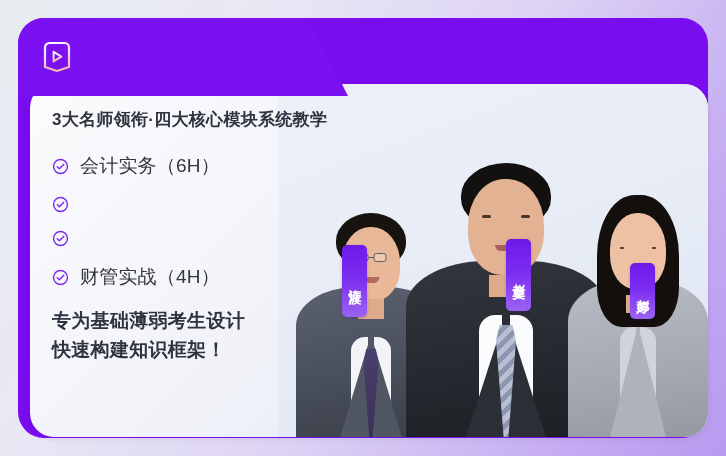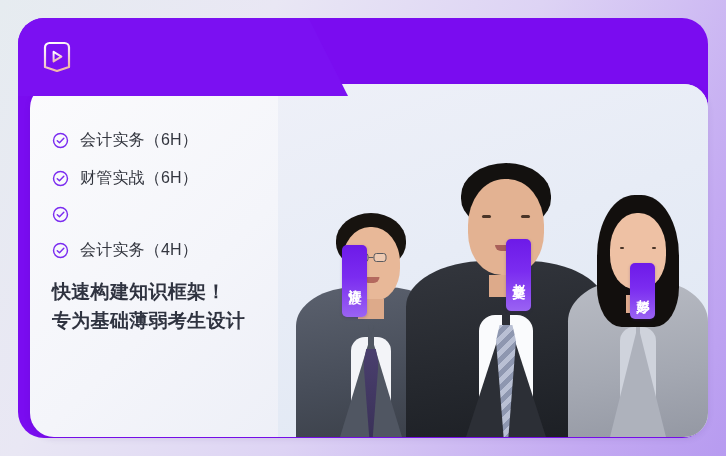--- a/index.html
+++ b/index.html
@@ -61,21 +61,21 @@
     letter-spacing:.3px; white-space:nowrap;
   }
 
   .bullets{ margin-top:22px; list-style:none; }
   .bullet{
     display:flex; align-items:center; gap:11px;
     margin-bottom:17px;
   }
   .check-icon{ width:17px; height:17px; flex:none; }
   .bullet-text{
-    font-size:16px; color:#33363f; letter-spacing:.2px; white-space:nowrap;
+    font-size:19px; color:#33363f; letter-spacing:.2px; white-space:nowrap;
   }
 
   .tagline{ margin-top:16px; }
   .tagline div{
     font-size:19px; font-weight:bold; color:#2f3340;
     letter-spacing:.3px; line-height:1.5; white-space:nowrap;
   }
 
   
   .teachers{ position:absolute; right:0; bottom:0; width:430px; height:330px; }
@@ -187,62 +187,62 @@
           <div class="eye" style="top:52px; right:24px; z-index:3;"></div>
           <div class="mouth" style="top:74px; width:15px; height:7px; background:#c4473f; border-radius:7px; z-index:3;"></div>
         </div>
         <div class="name-tag" style="left:62px; bottom:118px; height:56px;">彭婷</div>
       </div>
 
     </div>
 
     <div class="left-col">
 
+      <div class="subtitle">3大名师领衔·四大核心模块系统教学</div>
 
       <ul class="bullets">
         <li class="bullet">
           <span class="check-icon">
             <svg viewBox="0 0 20 20" width="17" height="17">
               <circle cx="10" cy="10" r="8.2" fill="none" stroke="#7b2cf0" stroke-width="1.7"></circle>
               <path d="M6.2 10.2 L8.8 12.7 L13.9 7.4" fill="none" stroke="#7b2cf0" stroke-width="1.7" stroke-linecap="round" stroke-linejoin="round"></path>
             </svg>
           </span>
           <span class="bullet-text">会计实务（6H）</span>
         </li>
         <li class="bullet">
           <span class="check-icon">
             <svg viewBox="0 0 20 20" width="17" height="17">
               <circle cx="10" cy="10" r="8.2" fill="none" stroke="#7b2cf0" stroke-width="1.7"></circle>
               <path d="M6.2 10.2 L8.8 12.7 L13.9 7.4" fill="none" stroke="#7b2cf0" stroke-width="1.7" stroke-linecap="round" stroke-linejoin="round"></path>
             </svg>
           </span>
-          <span class="bullet-text">财管实战（6H）</span>
-        </li>
-        <li class="bullet">
-          <span class="check-icon">
-            <svg viewBox="0 0 20 20" width="17" height="17">
-              <circle cx="10" cy="10" r="8.2" fill="none" stroke="#7b2cf0" stroke-width="1.7"></circle>
-              <path d="M6.2 10.2 L8.8 12.7 L13.9 7.4" fill="none" stroke="#7b2cf0" stroke-width="1.7" stroke-linecap="round" stroke-linejoin="round"></path>
-            </svg>
-          </span>
-        </li>
-        <li class="bullet">
-          <span class="check-icon">
-            <svg viewBox="0 0 20 20" width="17" height="17">
-              <circle cx="10" cy="10" r="8.2" fill="none" stroke="#7b2cf0" stroke-width="1.7"></circle>
-              <path d="M6.2 10.2 L8.8 12.7 L13.9 7.4" fill="none" stroke="#7b2cf0" stroke-width="1.7" stroke-linecap="round" stroke-linejoin="round"></path>
-            </svg>
-          </span>
-          <span class="bullet-text">会计实务（4H）</span>
+        </li>
+        <li class="bullet">
+          <span class="check-icon">
+            <svg viewBox="0 0 20 20" width="17" height="17">
+              <circle cx="10" cy="10" r="8.2" fill="none" stroke="#7b2cf0" stroke-width="1.7"></circle>
+              <path d="M6.2 10.2 L8.8 12.7 L13.9 7.4" fill="none" stroke="#7b2cf0" stroke-width="1.7" stroke-linecap="round" stroke-linejoin="round"></path>
+            </svg>
+          </span>
+        </li>
+        <li class="bullet">
+          <span class="check-icon">
+            <svg viewBox="0 0 20 20" width="17" height="17">
+              <circle cx="10" cy="10" r="8.2" fill="none" stroke="#7b2cf0" stroke-width="1.7"></circle>
+              <path d="M6.2 10.2 L8.8 12.7 L13.9 7.4" fill="none" stroke="#7b2cf0" stroke-width="1.7" stroke-linecap="round" stroke-linejoin="round"></path>
+            </svg>
+          </span>
+          <span class="bullet-text">财管实战（4H）</span>
         </li>
       </ul>
 
       <div class="tagline">
+        <div>专为基础薄弱考生设计</div>
         <div>快速构建知识框架！</div>
-        <div>专为基础薄弱考生设计</div>
       </div>
 
     </div>
   </div>
 
   <div class="header-tab">
     <span class="tab-icon">
       <svg viewBox="0 0 34 36" width="34" height="36">
         <defs>
           <linearGradient id="icoGrad" x1="0" y1="0" x2="0.3" y2="1">

